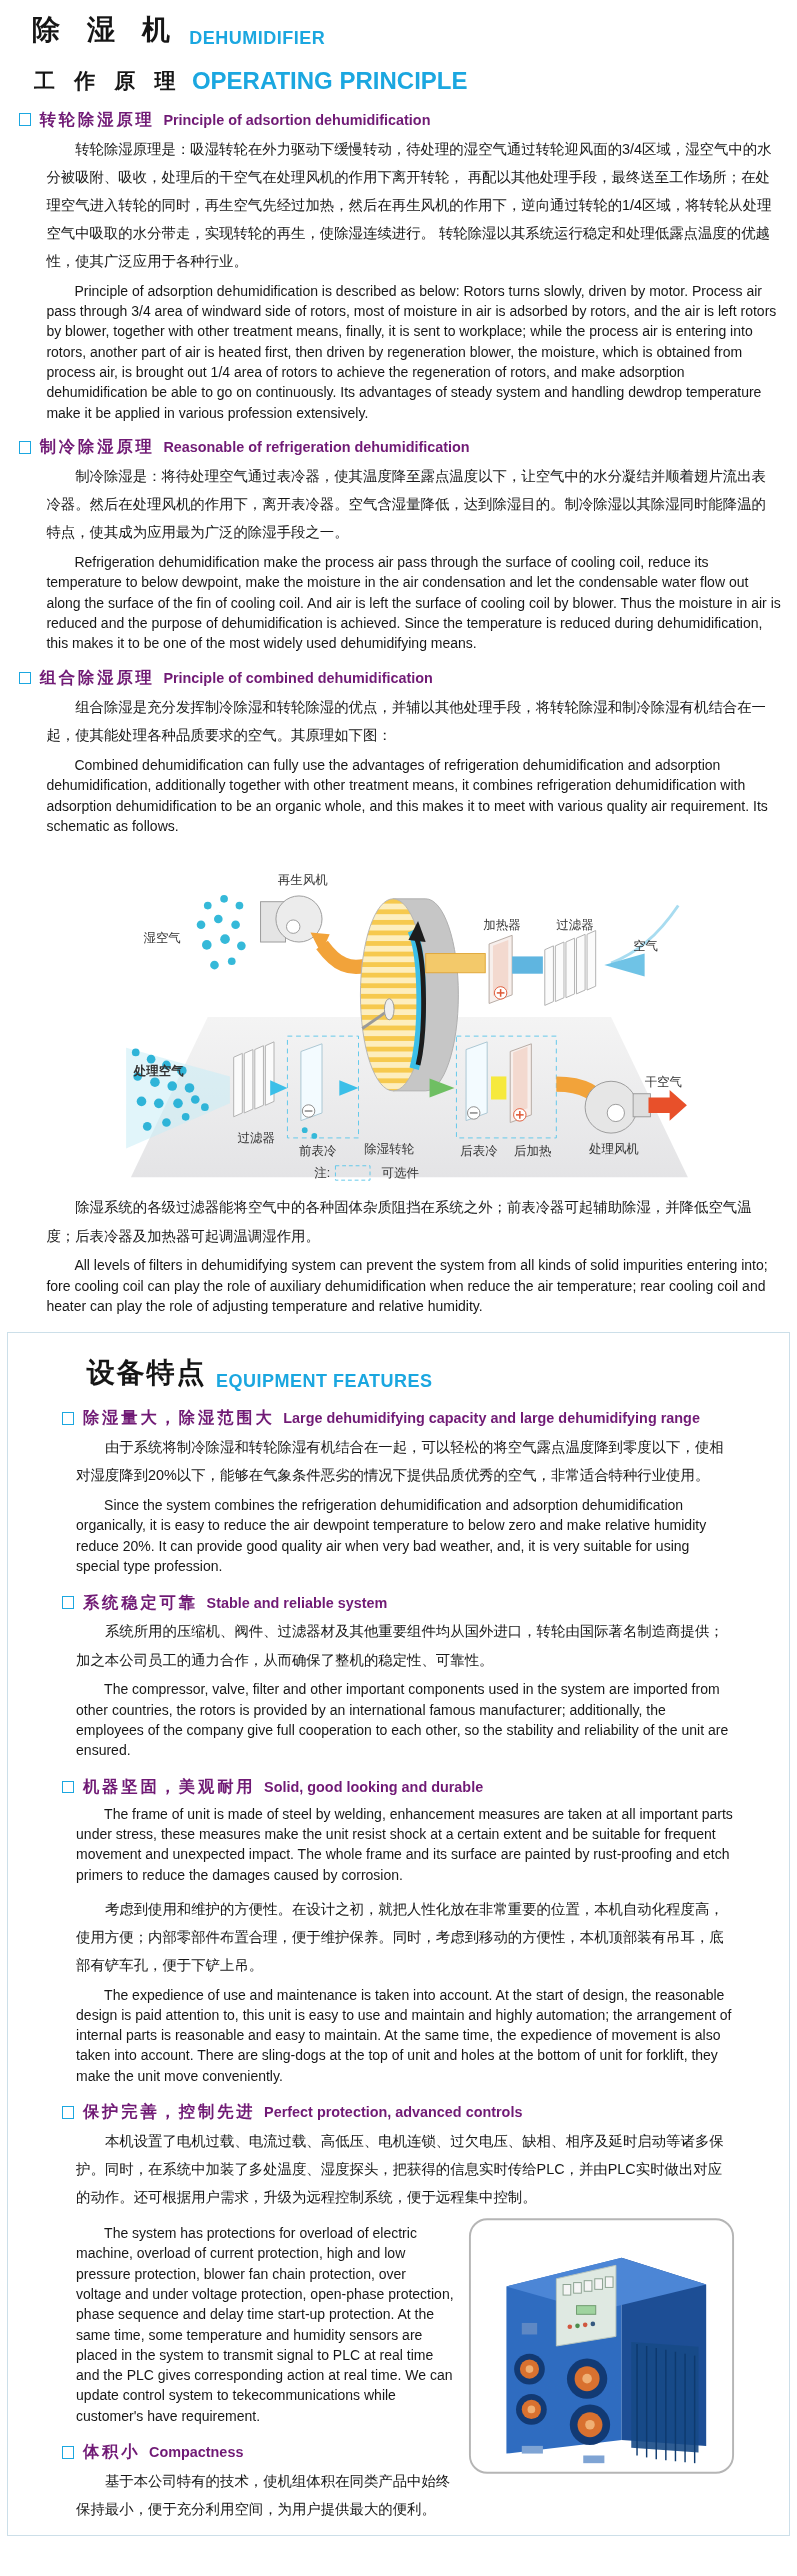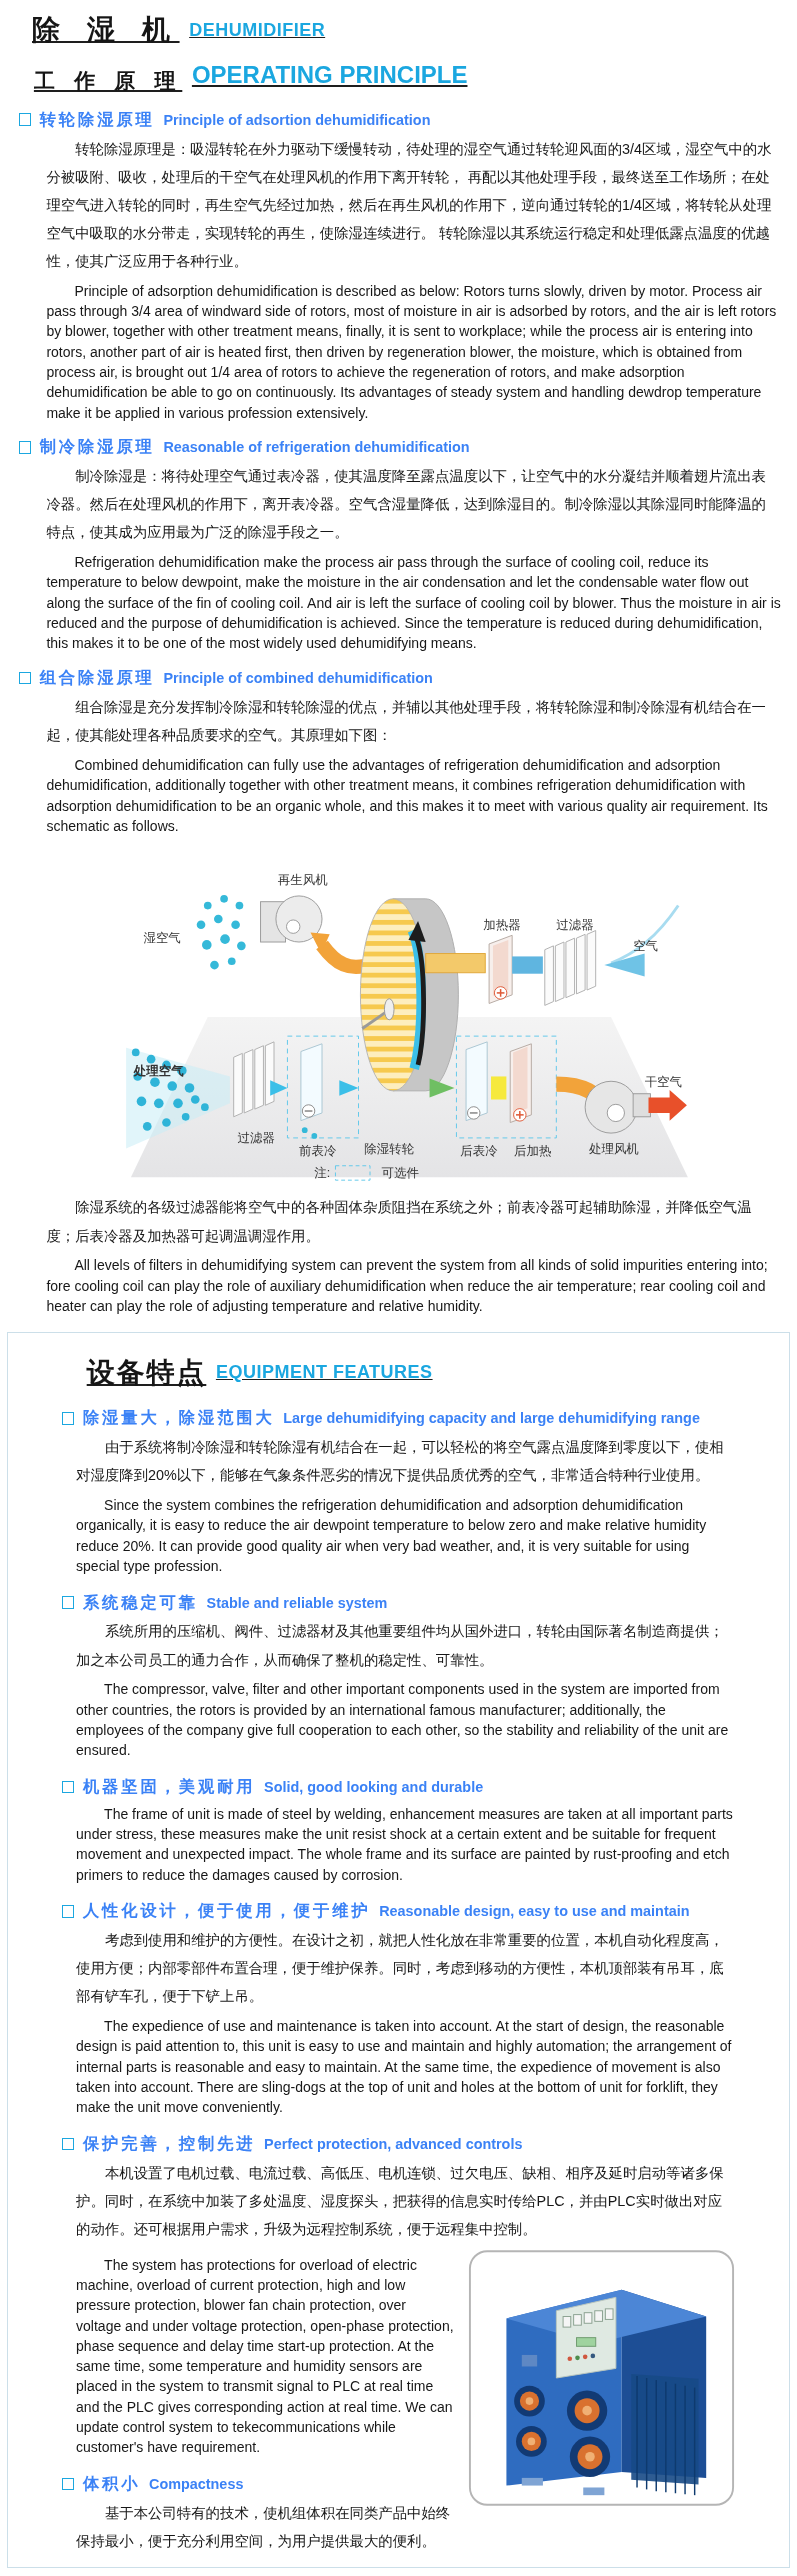--- a/index.html
+++ b/index.html
@@ -1,24 +1,24 @@
 <!DOCTYPE html>
 <html><head>
 <meta charset="utf-8">
 <style>
   html,body{margin:0;padding:0;background:#fff;}
   body{width:797px;font-family:"Liberation Sans","DejaVu Sans",sans-serif;color:#1e1e1e;}
   
   .top{padding:9.6px 15.4px 0 32px;}
-  .title-row{display:flex;align-items:center;gap:9.6px;margin:1.9px 0 5.8px 0;text-decoration:underline;}
+  .title-row{display:flex;align-items:flex-end;gap:9.6px;margin:1.9px 0 5.8px 0;}
   .cn-big{font-size:28px;font-weight:bold;letter-spacing:9.6px;color:#161616;}
   .en-big{font-size:18px;font-weight:bold;color:#1ba7e0;letter-spacing:0.5px;}
   .cn-mid{font-size:21px;font-weight:bold;letter-spacing:6.7px;color:#161616;margin-top:12px;}
   .en-mid{font-size:24px;font-weight:bold;color:#1ba7e0;}
-  .subhead{display:flex;align-items:center;gap:8.6px;margin:13.5px 0 3.8px 0;color:#3b82f6;font-weight:bold;}
+  .subhead{display:flex;align-items:center;gap:8.6px;margin:13.5px 0 3.8px 0;color:#701a75;font-weight:bold;}
   .subhead .sq{width:10.6px;height:10.6px;border:1.9px solid #1ba7e0;flex:0 0 auto;}
   .subhead .cn{font-size:16.3px;letter-spacing:2.9px;}
   .subhead .en{font-size:14.4px;}
   .para-cn{font-size:14.4px;line-height:1.95;text-indent:2em;margin:3.8px 3.8px 5.8px 14.4px;color:#171717;}
   .para-en{font-size:14px;line-height:1.45;text-indent:2em;margin:5.8px 0 9.6px 14.4px;color:#171717;}
   
   .diagram-wrap{margin:9.6px auto 5.8px auto;width:562px;}
   .diagram-wrap svg text{font-family:"Liberation Sans","DejaVu Sans",sans-serif;font-size:13px;fill:#333;}
   
   .features{margin:15.4px 6.7px 13.5px 6.7px;border:1px solid #ccdfe9;padding:15.4px 54px 5.8px 54px;background:#fff;}
@@ -249,25 +249,20 @@
   <p class="para-cn">系统所用的压缩机、阀件、过滤器材及其他重要组件均从国外进口，转轮由国际著名制造商提供；加之本公司员工的通力合作，从而确保了整机的稳定性、可靠性。</p>
   <p class="para-en">The compressor,  valve, filter  and other important  components used  in the system  are imported from  other countries, the rotors  is  provided  by  an  international  famous  manufacturer;  additionally,  the  employees  of  the company  give  full cooperation to each other, so the  stability and reliability of the  unit are ensured.</p>
 
   <div class="feat-head subhead">
     <span class="sq"></span>
     <span class="cn">机器坚固，美观耐用</span>
     <span class="en">Solid, good looking and durable</span>
   </div>
   <p class="para-en">The frame  of unit is  made of steel  by welding, enhancement  measures are  taken at all  important parts under  stress, these measures  make the  unit  resist shock  at a  certain extent  and  be suitable  for frequent  movement and  unexpected impact. The whole  frame and its surface  are painted by  rust-proofing and etch  primers to reduce  the damages caused by corrosion.</p>
 
-  <div class="feat-head subhead">
-    <span class="sq"></span>
-    <span class="cn">人性化设计，便于使用，便于维护</span>
-    <span class="en">Reasonable design, easy to use and maintain</span>
-  </div>
   <p class="para-cn">考虑到使用和维护的方便性。在设计之初，就把人性化放在非常重要的位置，本机自动化程度高，使用方便；内部零部件布置合理，便于维护保养。同时，考虑到移动的方便性，本机顶部装有吊耳，底部有铲车孔，便于下铲上吊。</p>
   <p class="para-en">The expedience  of use  and maintenance  is taken  into account. At  the start of  design, the reasonable  design is paid attention to, this  unit is easy  to use  and maintain  and highly automation;  the arrangement  of internal  parts is reasonable and easy to maintain.  At the same  time, the expedience  of movement is  also taken into account. There  are sling-dogs  at the top of unit and holes at  the bottom of unit for forklift,  they make the unit move conveniently.</p>
 
   <div class="feat-head subhead">
     <span class="sq"></span>
     <span class="cn">保护完善，控制先进</span>
     <span class="en">Perfect protection, advanced controls</span>
   </div>
   <p class="para-cn">本机设置了电机过载、电流过载、高低压、电机连锁、过欠电压、缺相、相序及延时启动等诸多保护。同时，在系统中加装了多处温度、湿度探头，把获得的信息实时传给PLC，并由PLC实时做出对应的动作。还可根据用户需求，升级为远程控制系统，便于远程集中控制。</p>
 

